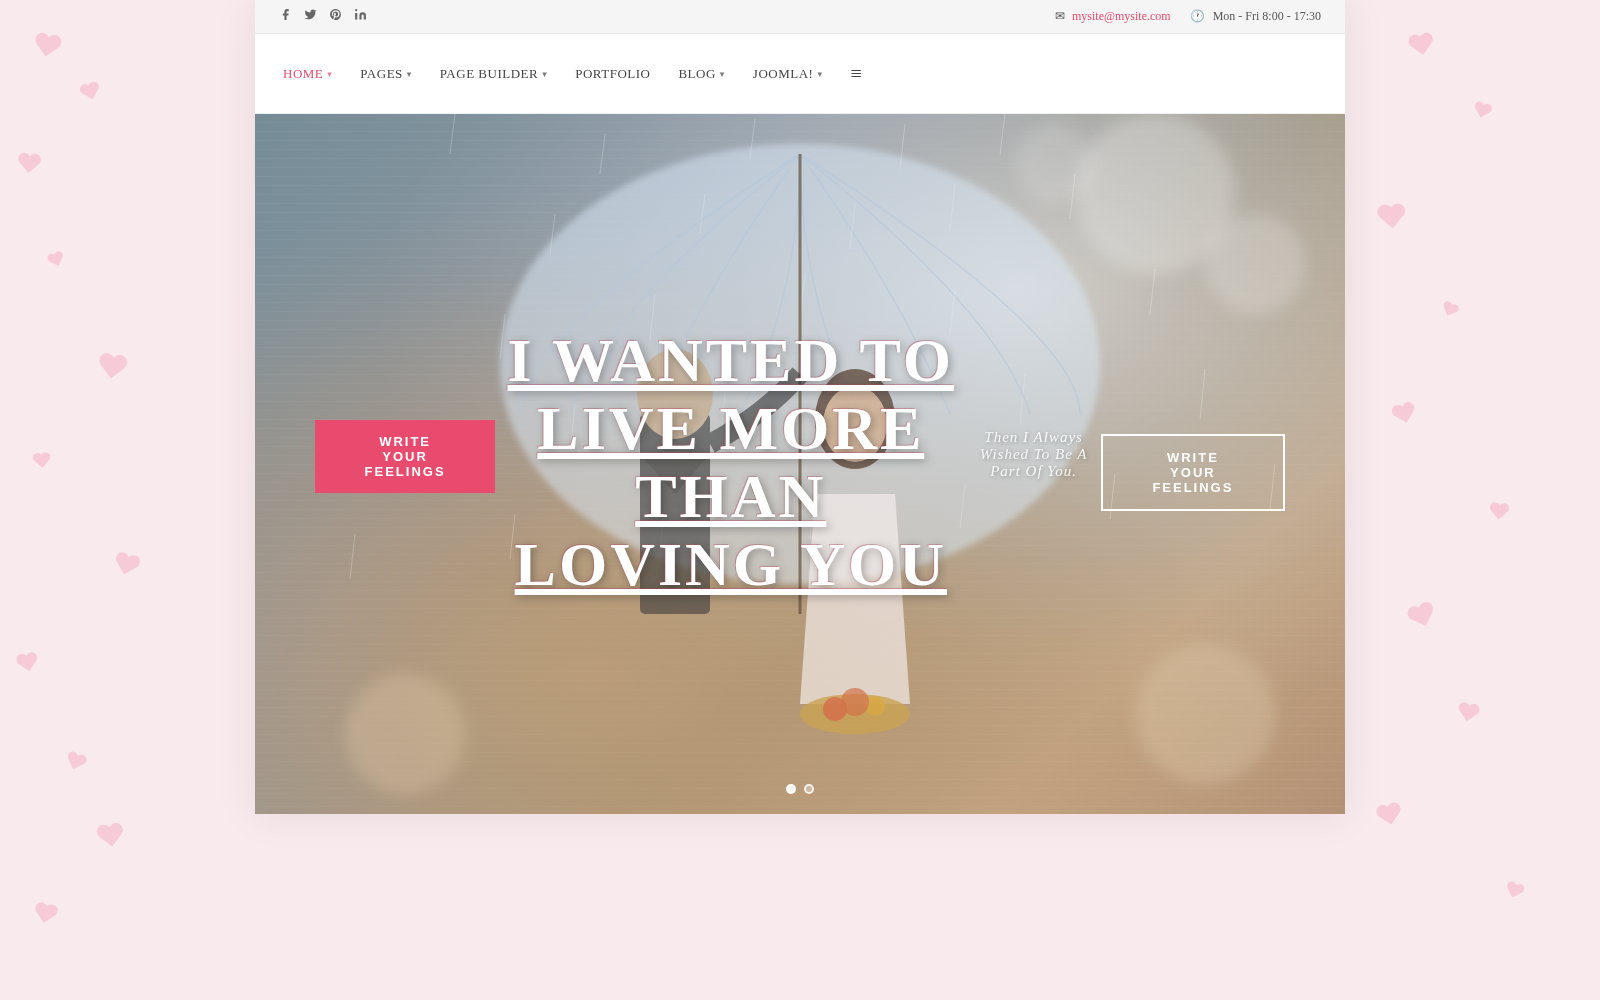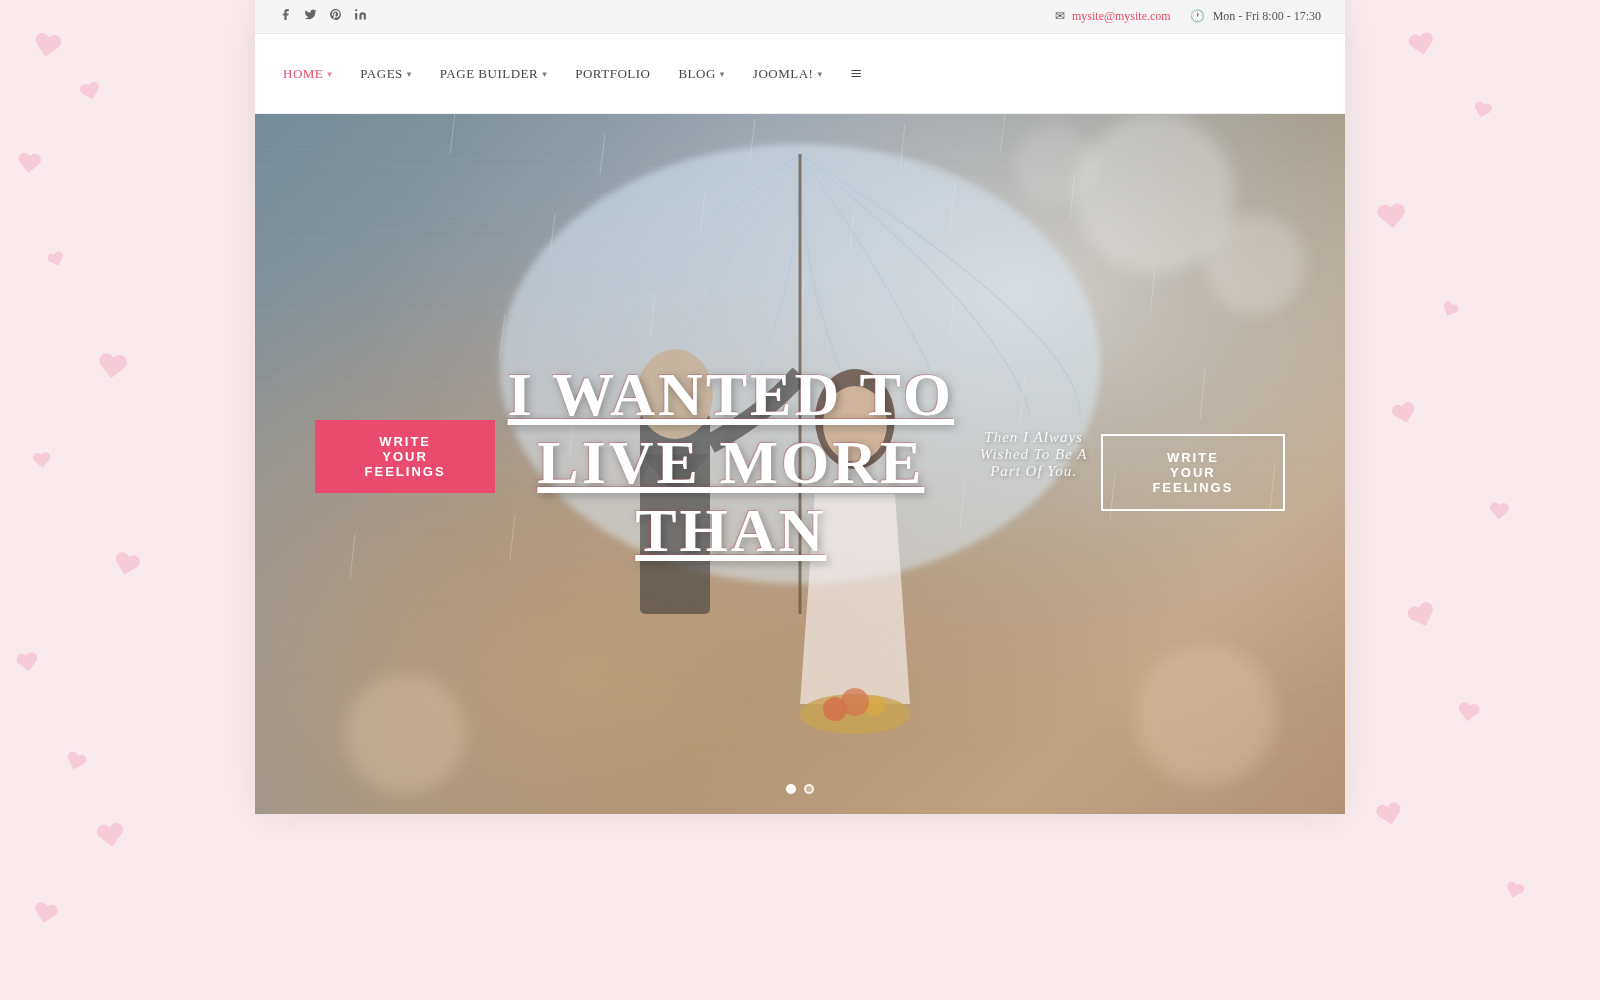--- a/index.html
+++ b/index.html
@@ -480,20 +480,21 @@
         <circle cx="0" cy="368" r="14" fill="#e06030" opacity="0.7"></circle>
       </g>
     </svg>
 
     <div class="hero-content">
       <button class="btn-write-top">WRITE YOUR FEELINGS</button>
 
       <h1 class="hero-title">
         <span>I WANTED TO LIVE MORE THAN</span>
         <br>
+        <span>LOVING YOU</span>
       </h1>
 
       <p class="hero-subtitle">Then I Always Wished To Be A Part Of You.</p>
 
       <button class="btn-write-outline">WRITE YOUR FEELINGS</button>
     </div>
 
     <div class="slider-dots">
       <div class="dot active"></div>
       <div class="dot"></div>

